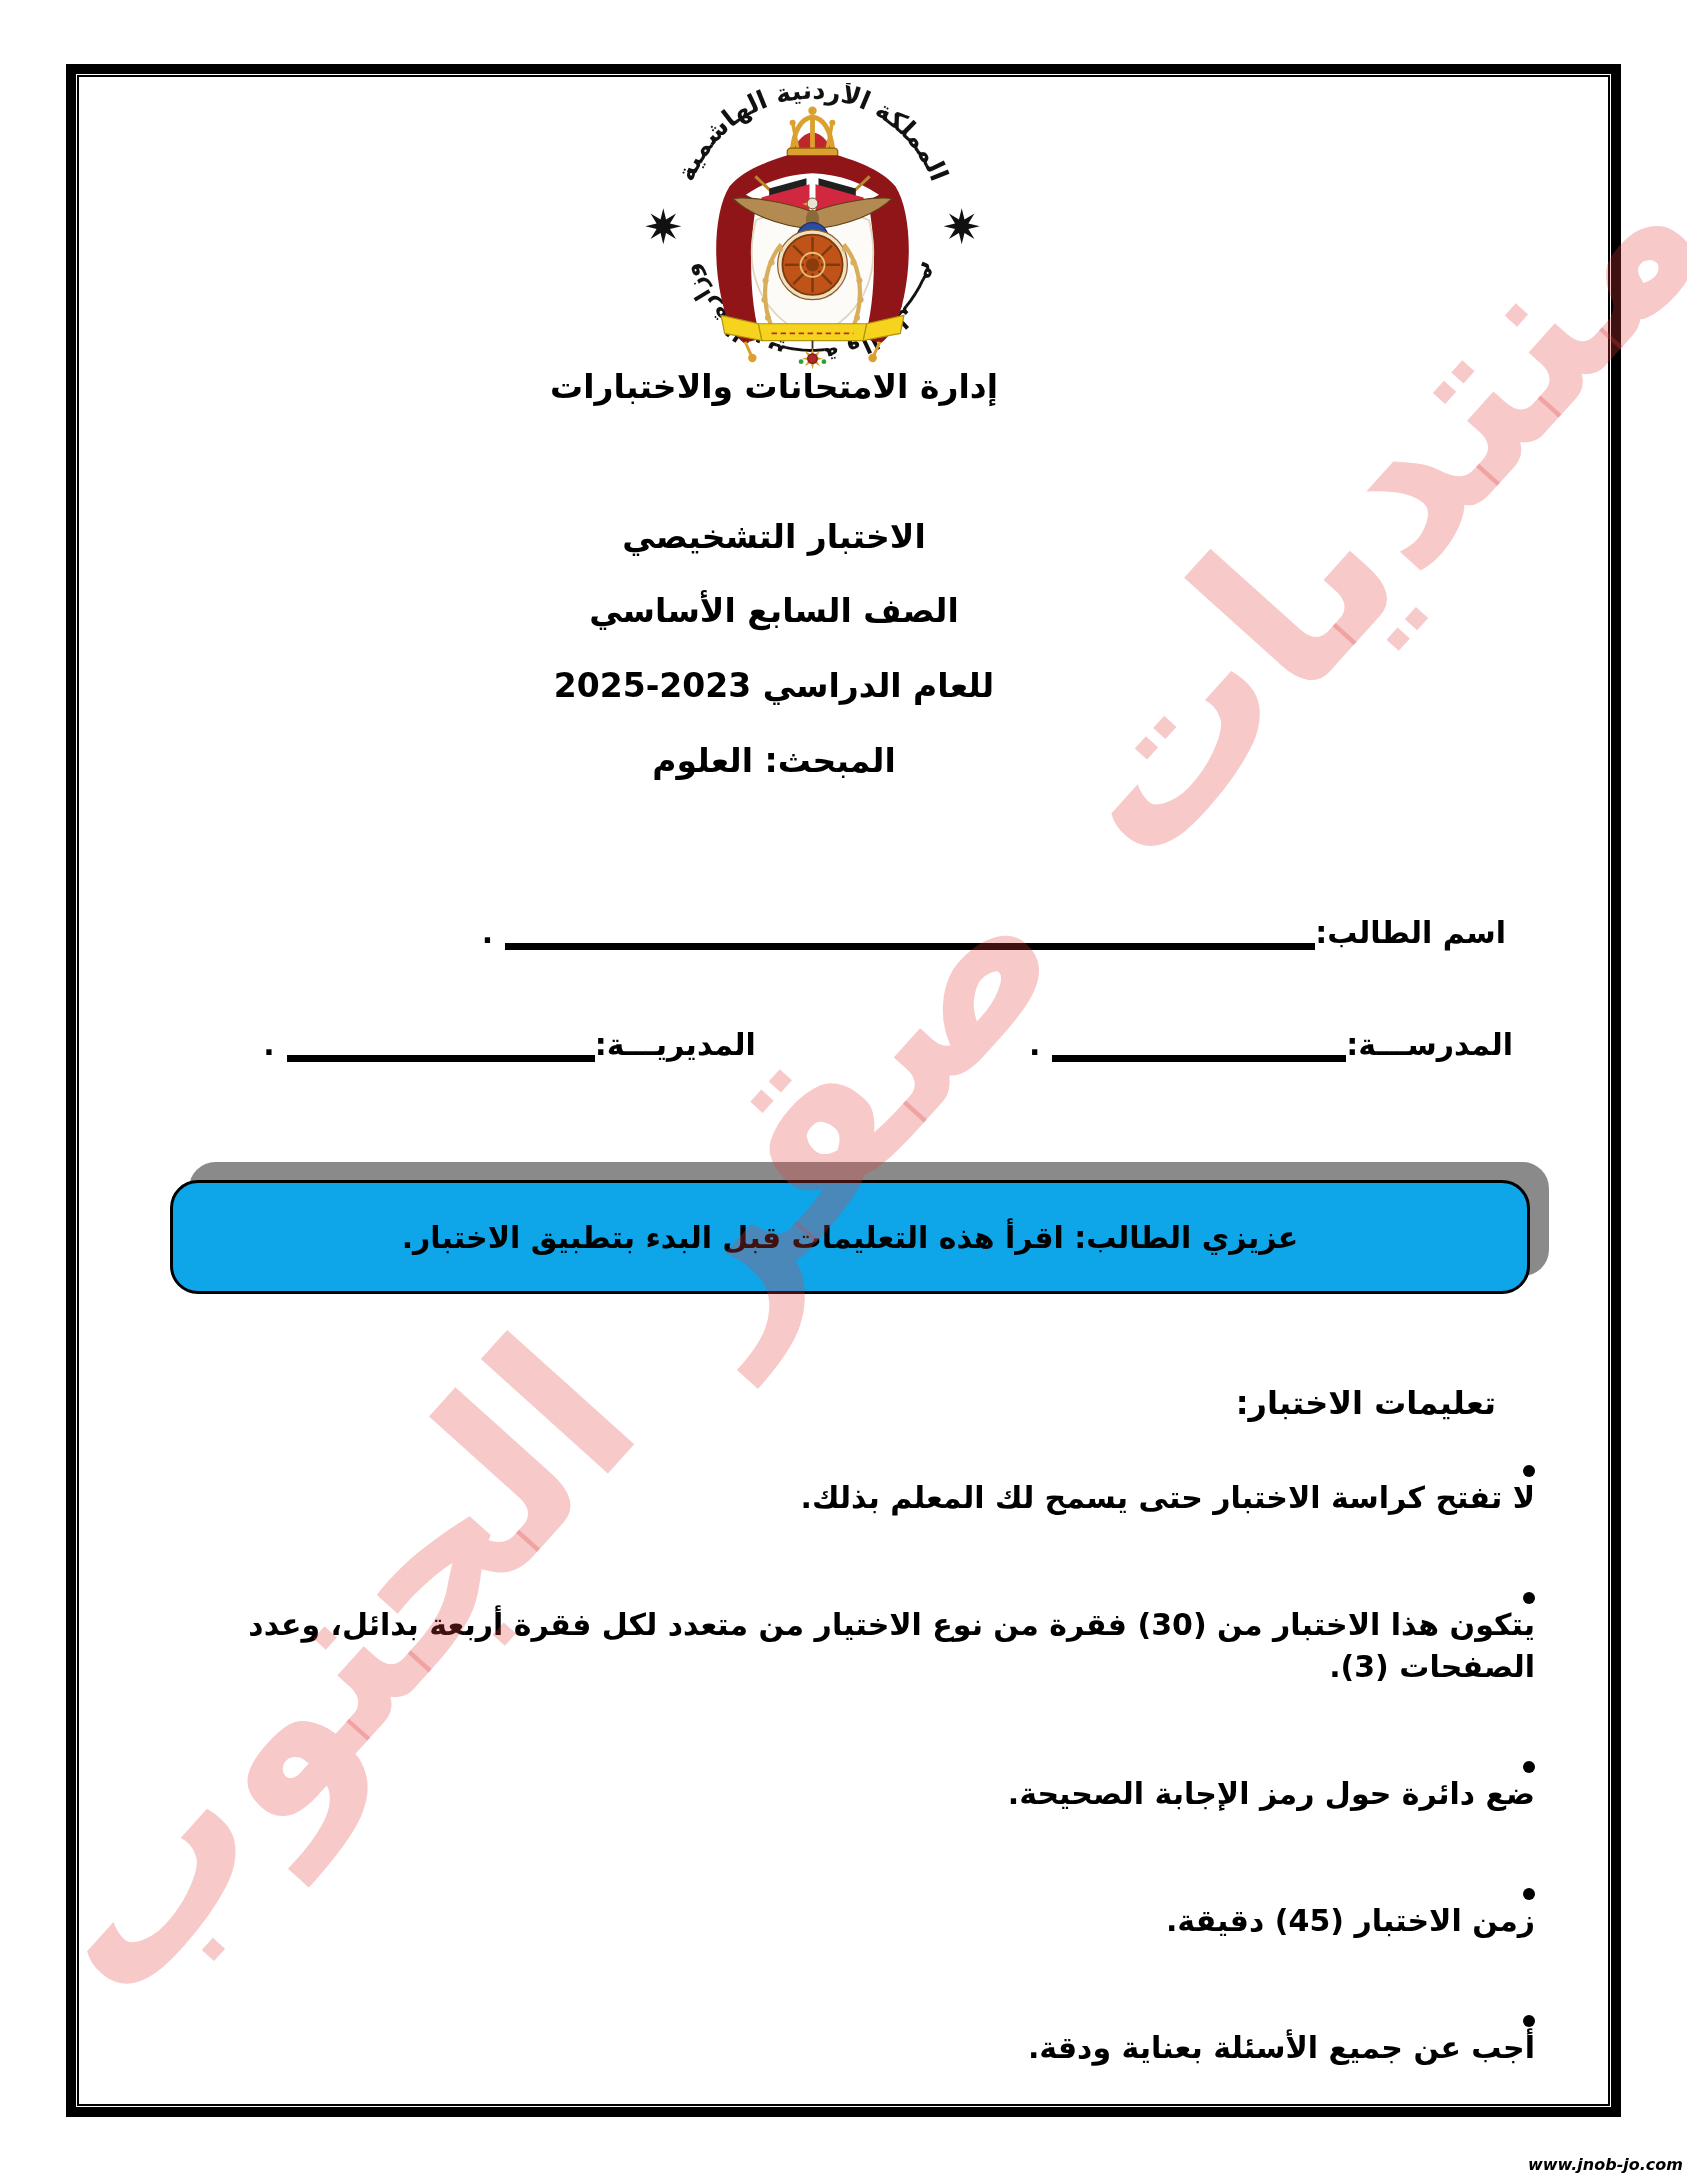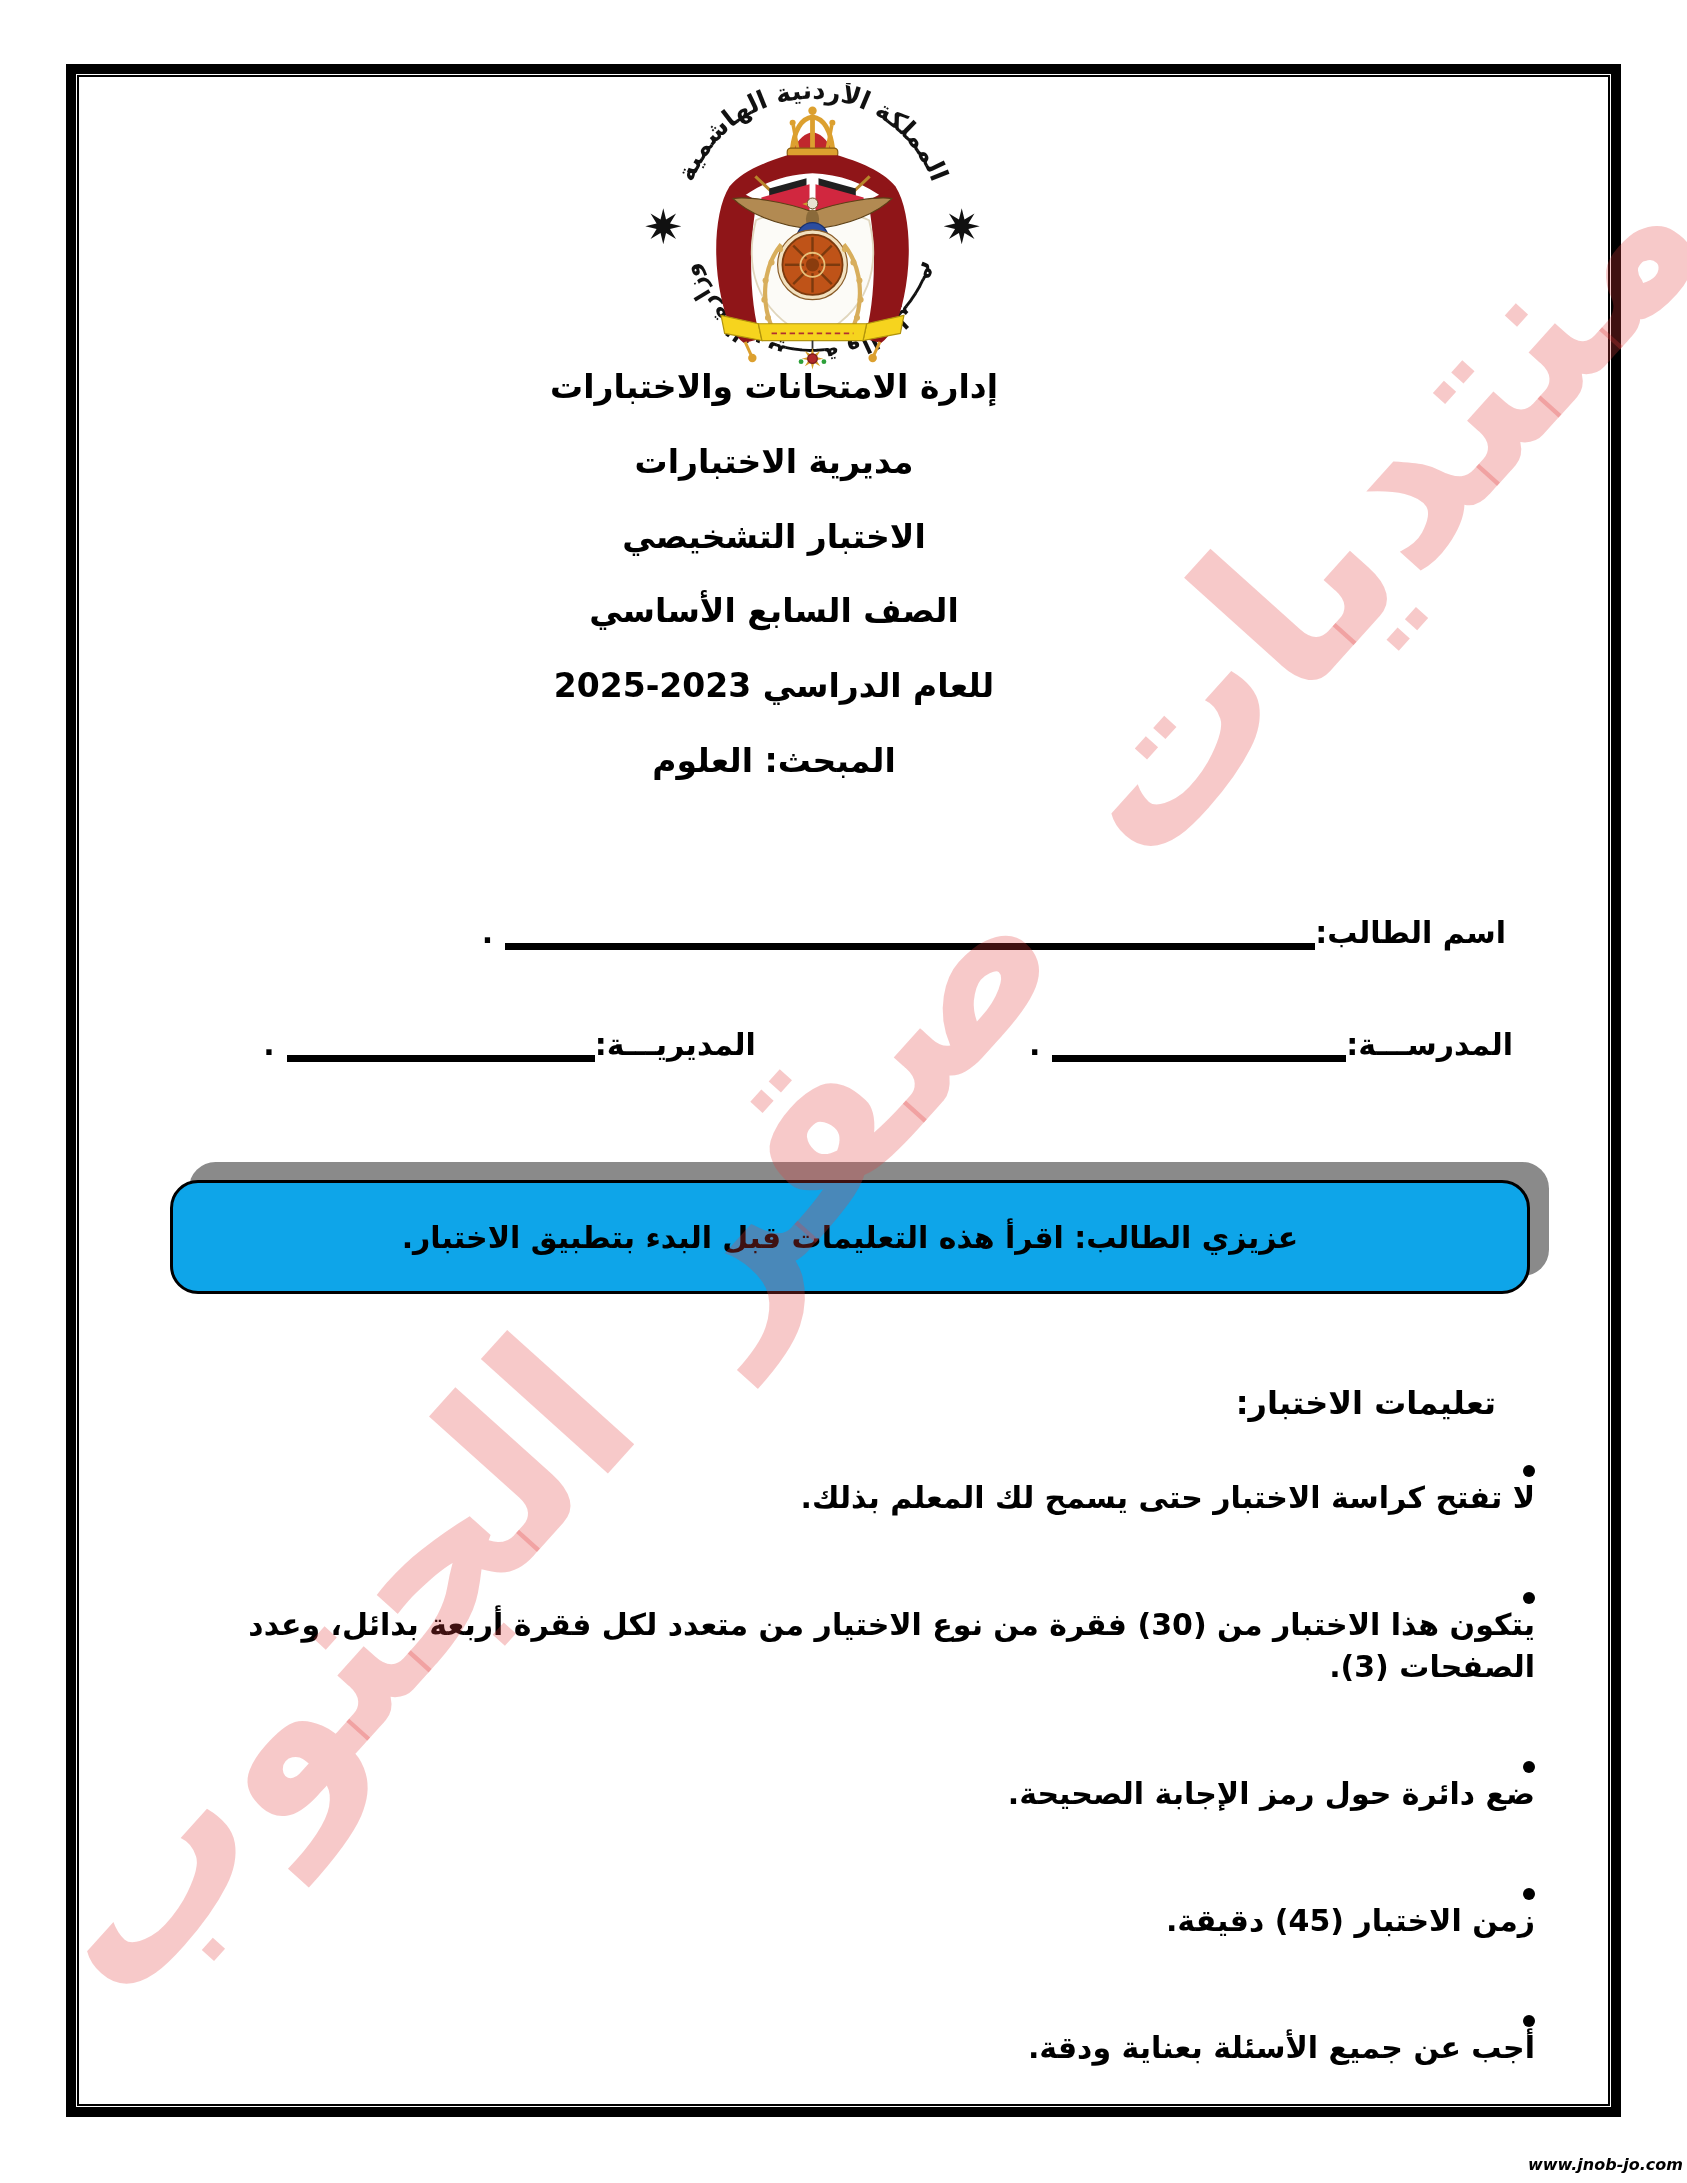--- a/index.html
+++ b/index.html
@@ -256,21 +256,20 @@
         <polygon transform="translate(300,458)" fill="#d7a02a" points="18,0 6.7,2.8 12.7,12.7 2.8,6.7 0,18 -2.8,6.7 -12.7,12.7 -6.7,2.8 -18,0 -6.7,-2.8 -12.7,-12.7 -2.8,-6.7 0,-18 2.8,-6.7 12.7,-12.7 6.7,-2.8"></polygon>
         <circle cx="300" cy="458" r="8" fill="#b02828" stroke="#7c1c1c" stroke-width="2"></circle>
         <circle cx="281" cy="463" r="4" fill="#2da03a"></circle>
         <circle cx="319" cy="463" r="4" fill="#2da03a"></circle>
       </g>
     </svg>
   </div>
 
   <div class="titles">
     <div class="title-line t1">إدارة الامتحانات والاختبارات</div>
-    <div class="title-line t2">مديرية الاختبارات</div>
     <div class="title-line t3">الاختبار التشخيصي</div>
     <div class="title-line t4">الصف السابع الأساسي</div>
     <div class="title-line t5">للعام الدراسي 2023-2025</div>
     <div class="title-line t6">المبحث: العلوم</div>
   </div>
 
   <div class="field-row row-student">
     <span>اسم الطالب:</span>
     <span class="blank-line line-student"></span>
     <span class="dot-end">.</span>

